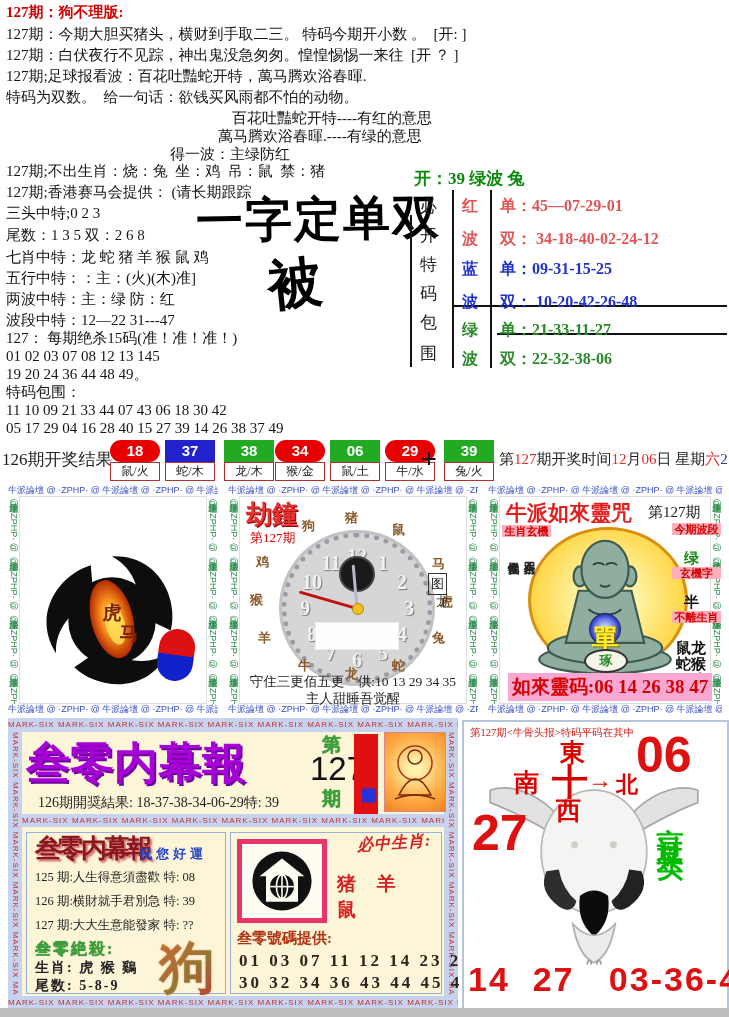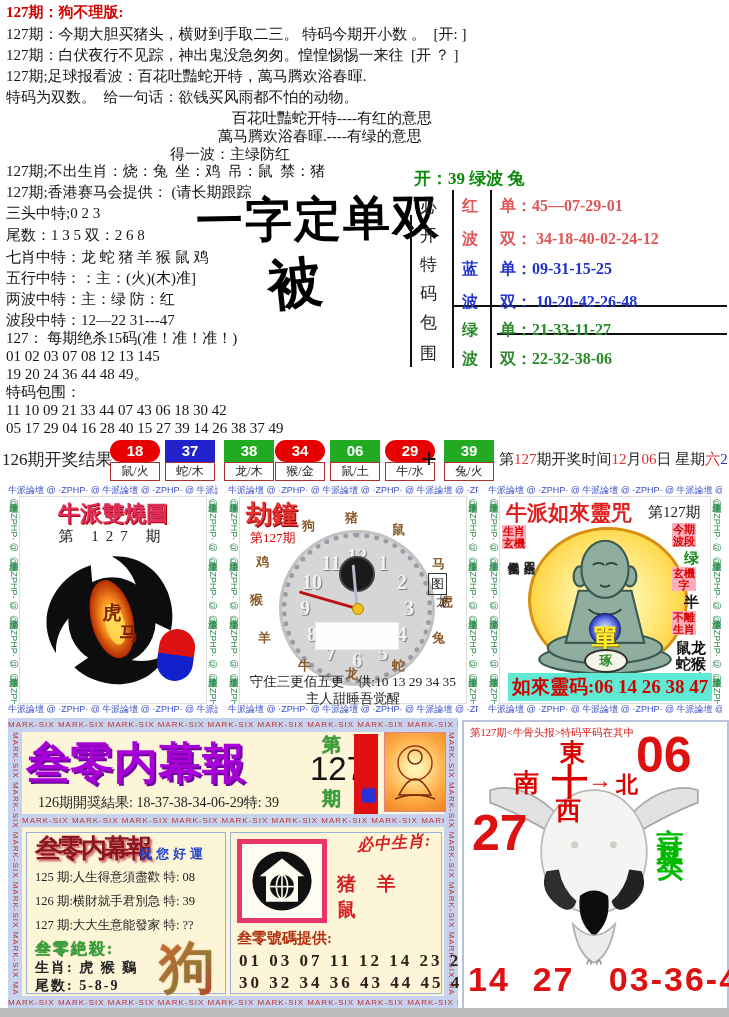--- a/index.html
+++ b/index.html
@@ -45,26 +45,26 @@
   .whiterect{position:absolute;background:#fefefe;border:1px solid #eee;}
   .hand{position:absolute;transform-origin:0 50%;border-radius:2px;}
   .hub{position:absolute;width:10px;height:10px;border-radius:50%;background:#f0c020;border:1px solid #a80;}
   .zd{position:absolute;font-size:13px;color:#8a5a2a;font-weight:bold;}
   .mapbox{position:absolute;border:1px solid #333;font-size:13px;color:#222;padding:1px 2px;}
   .dragon{position:absolute;font-size:13px;color:#333;}
   .p2-l1{position:absolute;width:100%;text-align:center;font-size:13.5px;color:#222;white-space:pre;}
   .p3-title{position:absolute;font-size:21px;font-weight:bold;color:#e02020;}
   .p3-issue{position:absolute;font-size:15px;color:#222;}
   .halo{position:absolute;border-radius:50%;background:radial-gradient(circle,#fff2a0 30%,#ffd94d 70%,#f5b32a 100%);border:3px solid #d89010;}
-  .plabel{position:absolute;width:24px;background:#ffaebb;color:#d40000;font-size:11px;line-height:12px;text-align:center;font-weight:bold;}
+  .plabel{position:absolute;width:49px;background:#ffaebb;color:#d40000;font-size:11px;line-height:12px;text-align:center;font-weight:bold;}
   .vcol{position:absolute;font-size:12px;line-height:13.5px;color:#222;writing-mode:vertical-rl;text-orientation:upright;}
   .rv{position:absolute;font-size:15px;font-weight:bold;}
   .orbchar{position:absolute;font-size:27px;font-weight:bold;color:#ffee22;text-shadow:1px 1px 1px #886600;}
   .ovalbadge{position:absolute;width:40px;height:20px;border:2px solid #333;border-radius:50%;background:#f5f5e8;text-align:center;font-size:13px;line-height:20px;color:#2a8a2a;font-weight:bold;}
-  .codeline{position:absolute;font-size:19px;font-weight:bold;color:#d40000;background:#5eead4;padding:1px 4px;white-space:pre;}
+  .codeline{position:absolute;font-size:19px;font-weight:bold;color:#d40000;background:#f9a8d4;padding:1px 4px;white-space:pre;}
   
   .mspanel{position:absolute;background:#fdf5d8;}
   .msb{position:absolute;overflow:hidden;white-space:nowrap;background:#c7d3ee;color:#c03030;font-size:8px;line-height:14px;letter-spacing:1px;font-family:"Liberation Sans",sans-serif;}
   .msb-side{writing-mode:vertical-rl;}
   .ir-title{position:absolute;font-size:44px;font-weight:bold;color:#a800d8;text-shadow:2px 2px 0 #7000a0;}
   .ir-ichar{position:absolute;font-size:19px;font-weight:bold;color:#3aa03a;text-shadow:0 0 1px #1a701a;}
   .ir-inum{position:absolute;font-size:33px;color:#111;font-family:"Liberation Sans",sans-serif;}
   .mustwin{position:absolute;width:24px;background:#e01010;color:#2233dd;font-weight:bold;font-size:15px;line-height:18px;text-align:center;padding:3px 0;}
   .buddha-art{position:absolute;background:radial-gradient(circle at 50% 45%,#fff3b0 10%,#ffb24d 55%,#f08020 100%);border:1px solid #d88;}
   .ir-result{position:absolute;font-size:14px;color:#222;white-space:pre;}
@@ -182,22 +182,20 @@
   </div>
 
   <div class="nd" style="left:499px;top:450px;"><span class="ndk">第</span><span class="ndr">127</span><span class="ndk">期开奖时间</span><span class="ndr">12</span><span class="ndk">月</span><span class="ndr">06</span><span class="ndk">日 星期</span><span class="ndr">六</span><span class="ndb">21:30</span></div>
 
   <div class="zpanel" style="left:8px;top:485px;width:210px;height:230px;">
     <div class="zb" style="left:0;top:0;width:210px;height:11px;">牛派論壇 @ ·ZPHP· @ 牛派論壇 @ ·ZPHP· @ 牛派論壇 @ ·ZPHP· @ 牛派論壇 @ ·ZPHP· @ 牛派論壇 @ ·ZPHP· @ 牛</div>
     <div class="zb" style="left:0;bottom:0;width:210px;height:11px;">牛派論壇 @ ·ZPHP· @ 牛派論壇 @ ·ZPHP· @ 牛派論壇 @ ·ZPHP· @ 牛派論壇 @ ·ZPHP· @ 牛派論壇 @ ·ZPHP· @ 牛</div>
     <div class="zb zb-side" style="left:0;top:11px;width:11px;height:208px;">牛派論壇 @ ·ZPHP· @ 牛派論壇 @ ·ZPHP· @ 牛派論壇 @ ·ZPHP· @ 牛派論壇 @ ·ZPHP· @ 牛派論壇 @ ·ZPHP· @ 牛</div>
     <div class="zb zb-side" style="right:0;top:11px;width:11px;height:208px;">牛派論壇 @ ·ZPHP· @ 牛派論壇 @ ·ZPHP· @ 牛派論壇 @ ·ZPHP· @ 牛派論壇 @ ·ZPHP· @ 牛派論壇 @ ·ZPHP· @ 牛</div>
     <div class="zinner">
-      <div class="p1-title" style="top:2px;">牛派雙燒圖</div>
-      <div class="p1-issue" style="top:30px;">第 127 期</div>
       <svg width="152" height="152" style="position:absolute;left:16px;top:48px;" viewBox="0 0 160 160">
         <defs>
           <radialGradient id="flameG">
               <stop offset="0%" stop-color="#ffe680"></stop>
               <stop offset="45%" stop-color="#ff9922"></stop>
               <stop offset="100%" stop-color="#b32a00"></stop>
             </radialGradient>
         </defs>
         <g fill="#0d0d0d">
           <circle cx="80" cy="80" r="46"></circle>

